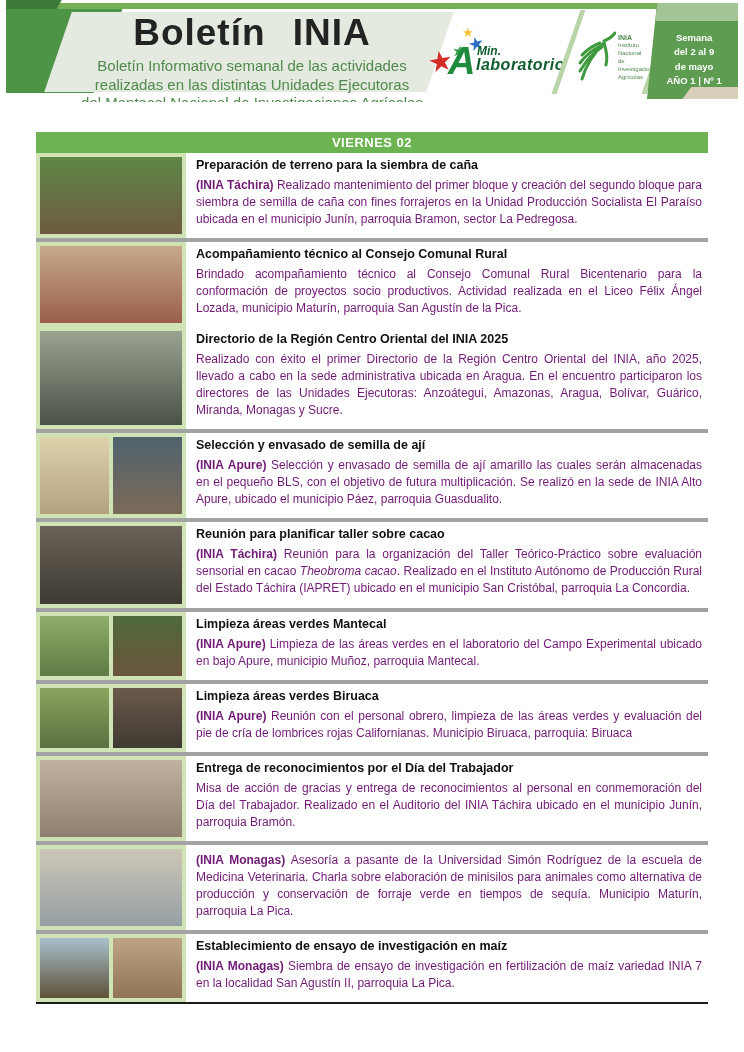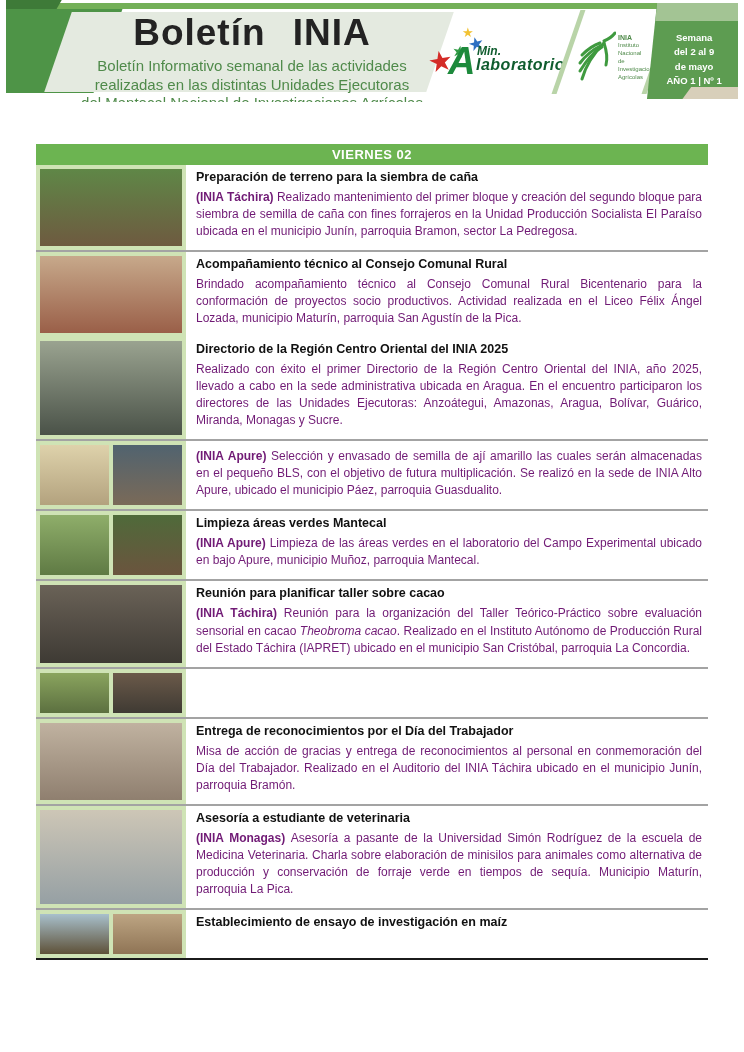--- a/index.html
+++ b/index.html
@@ -42,23 +42,23 @@
   .inia-text { font-size: 6px; color: #4f8a4a; line-height: 1.3; margin-left: 2px; }
   .inia-text .big { font-size: 7px; font-weight: bold; }
 
   
   .weekbox { position: absolute; top: 3px; right: -6px; width: 92px; height: 96px; background: #5d9c51; transform: skewX(-6deg); overflow: hidden; }
   .weekbox-top { position: absolute; top: 0; left: 0; right: 0; height: 18px; background: #a3c494; }
   .weekbox-beige { position: absolute; bottom: -4px; right: -10px; width: 64px; height: 16px; background: #d8cfba; transform: skewX(-32deg); }
   .weekbox-text { position: absolute; top: 28px; left: 0; right: 6px; text-align: center; color: #ffffff; font-size: 9.5px; font-weight: bold; line-height: 1.5; transform: skewX(6deg); }
 
   
-  .content { width: 672px; margin: 42px auto 0; }
+  .content { width: 672px; margin: 30px auto 0; }
   .section-bar { height: 21px; background: #6cb451; color: #ffffff; font-weight: bold; font-size: 13px; text-align: center; line-height: 21px; letter-spacing: .5px; }
-  .entry { display: flex; border-top: 2px solid #a3a3a3; background: #ffffff; }
+  .entry { display: flex; border-top: 4px solid #a3a3a3; background: #ffffff; }
   .section .entry:first-of-type { border-top: none; }
   .section:last-child .entry:last-of-type { border-bottom: 2px solid #1b1b1b; }
   .photo-strip { width: 150px; flex: 0 0 150px; background: #cfe3b5; padding: 4px; display: flex; gap: 4px; }
   .photo { flex: 1; min-height: 40px; }
   .entry-text { flex: 1; padding: 2px 6px 4px 10px; }
   .entry-title { font-weight: bold; font-size: 12.5px; margin-top: 3px; color: #111; }
   .entry-body { font-size: 12px; line-height: 1.42; text-align: justify; margin: 5px 0 6px; color: #701a75; }
   .lead { font-weight: bold; }
 </style>
 </head>
@@ -159,76 +159,81 @@
       <p class="entry-body"><span class="body-text">Realizado con éxito el primer Directorio de la Región Centro Oriental del INIA, año 2025, llevado a cabo en la sede administrativa ubicada en Aragua. En el encuentro participaron los directores de las Unidades Ejecutoras: Anzoátegui, Amazonas, Aragua, Bolívar, Guárico, Miranda, Monagas y Sucre.</span></p>
     </div>
   </div>
 
   <div class="entry">
     <div class="photo-strip">
             <div class="photo" style="background: linear-gradient(rgb(222, 210, 171), rgb(179, 162, 126));"></div>
             <div class="photo" style="background: linear-gradient(rgb(81, 99, 111), rgb(122, 106, 88));"></div>
           </div>
     <div class="entry-text">
+      <div class="entry-title">Selección y envasado de semilla de ají</div>
       <p class="entry-body"><b class="lead">(INIA Apure) </b><span class="body-text">Selección y envasado de semilla de ají amarillo las cuales serán almacenadas en el pequeño BLS, con el objetivo de futura multiplicación. Se realizó en la sede de INIA Alto Apure, ubicado el municipio Páez, parroquia Guasdualito.</span></p>
+    </div>
+  </div>
+
+  <div class="entry">
+    <div class="photo-strip">
+            <div class="photo" style="background: linear-gradient(rgb(106, 98, 87), rgb(62, 58, 52));"></div>
+          </div>
+    <div class="entry-text">
+      <div class="entry-title">Reunión para planificar taller sobre cacao</div>
+      <p class="entry-body"><b class="lead">(INIA Táchira) </b><span class="body-text">Reunión para la organización del Taller Teórico-Práctico sobre evaluación sensorial en cacao <i>Theobroma cacao</i>. Realizado en el Instituto Autónomo de Producción Rural del Estado Táchira (IAPRET) ubicado en el municipio San Cristóbal, parroquia La Concordia.</span></p>
     </div>
   </div>
 
   <div class="entry">
     <div class="photo-strip">
             <div class="photo" style="background: linear-gradient(rgb(143, 174, 106), rgb(95, 122, 68));"></div>
             <div class="photo" style="background: linear-gradient(rgb(79, 106, 58), rgb(107, 84, 62));"></div>
           </div>
     <div class="entry-text">
       <div class="entry-title">Limpieza áreas verdes Mantecal</div>
       <p class="entry-body"><b class="lead">(INIA Apure) </b><span class="body-text">Limpieza de las áreas verdes en el laboratorio del Campo Experimental ubicado en bajo Apure, municipio Muñoz, parroquia Mantecal.</span></p>
     </div>
   </div>
 
   <div class="entry">
     <div class="photo-strip">
-            <div class="photo" style="background: linear-gradient(rgb(106, 98, 87), rgb(62, 58, 52));"></div>
-          </div>
-    <div class="entry-text">
-      <div class="entry-title">Reunión para planificar taller sobre cacao</div>
-      <p class="entry-body"><b class="lead">(INIA Táchira) </b><span class="body-text">Reunión para la organización del Taller Teórico-Práctico sobre evaluación sensorial en cacao <i>Theobroma cacao</i>. Realizado en el Instituto Autónomo de Producción Rural del Estado Táchira (IAPRET) ubicado en el municipio San Cristóbal, parroquia La Concordia.</span></p>
-    </div>
-  </div>
-
-  <div class="entry">
-    <div class="photo-strip">
             <div class="photo" style="background: linear-gradient(rgb(138, 164, 94), rgb(92, 112, 64));"></div>
             <div class="photo" style="background: linear-gradient(rgb(107, 90, 74), rgb(63, 58, 51));"></div>
           </div>
+    <div class="entry-text">
+      <div class="entry-title">Limpieza áreas verdes Biruaca</div>
+      <p class="entry-body"><b class="lead">(INIA Apure) </b><span class="body-text">Reunión con el personal obrero, limpieza de las áreas verdes y evaluación del pie de cría de lombrices rojas Californianas. Municipio Biruaca, parroquia: Biruaca</span></p>
+    </div>
   </div>
 
   <div class="entry">
     <div class="photo-strip">
             <div class="photo" style="background: linear-gradient(rgb(192, 178, 160), rgb(143, 127, 111));"></div>
           </div>
     <div class="entry-text">
       <div class="entry-title">Entrega de reconocimientos por el Día del Trabajador</div>
       <p class="entry-body"><span class="body-text">Misa de acción de gracias y entrega de reconocimientos al personal en conmemoración del Día del Trabajador. Realizado en el Auditorio del INIA Táchira ubicado en el municipio Junín, parroquia Bramón.</span></p>
     </div>
   </div>
 
   <div class="entry">
     <div class="photo-strip">
             <div class="photo" style="background: linear-gradient(rgb(205, 198, 182), rgb(150, 160, 164));"></div>
           </div>
     <div class="entry-text">
-      <div class="entry-title">Asesoría a estudiante de veterinaria</div>
       <p class="entry-body"><b class="lead">(INIA Monagas) </b><span class="body-text">Asesoría a pasante de la Universidad Simón Rodríguez de la escuela de Medicina Veterinaria. Charla sobre elaboración de minisilos para animales como alternativa de producción y conservación de forraje verde en tiempos de sequía. Municipio Maturín, parroquia La Pica.</span></p>
     </div>
   </div>
 
   <div class="entry">
     <div class="photo-strip">
             <div class="photo" style="background: linear-gradient(rgb(168, 192, 204), rgb(94, 81, 56));"></div>
             <div class="photo" style="background: linear-gradient(rgb(189, 165, 131), rgb(143, 116, 85));"></div>
           </div>
     <div class="entry-text">
       <div class="entry-title">Establecimiento de ensayo de investigación en maíz</div>
+      <p class="entry-body"><b class="lead">(INIA Monagas) </b><span class="body-text">Siembra de ensayo de investigación en fertilización de maíz variedad INIA 7 en la localidad San Agustín II, parroquia La Pica.</span></p>
     </div>
   </div>
 </div>
   </div>
 </div>
 
 </body></html>

